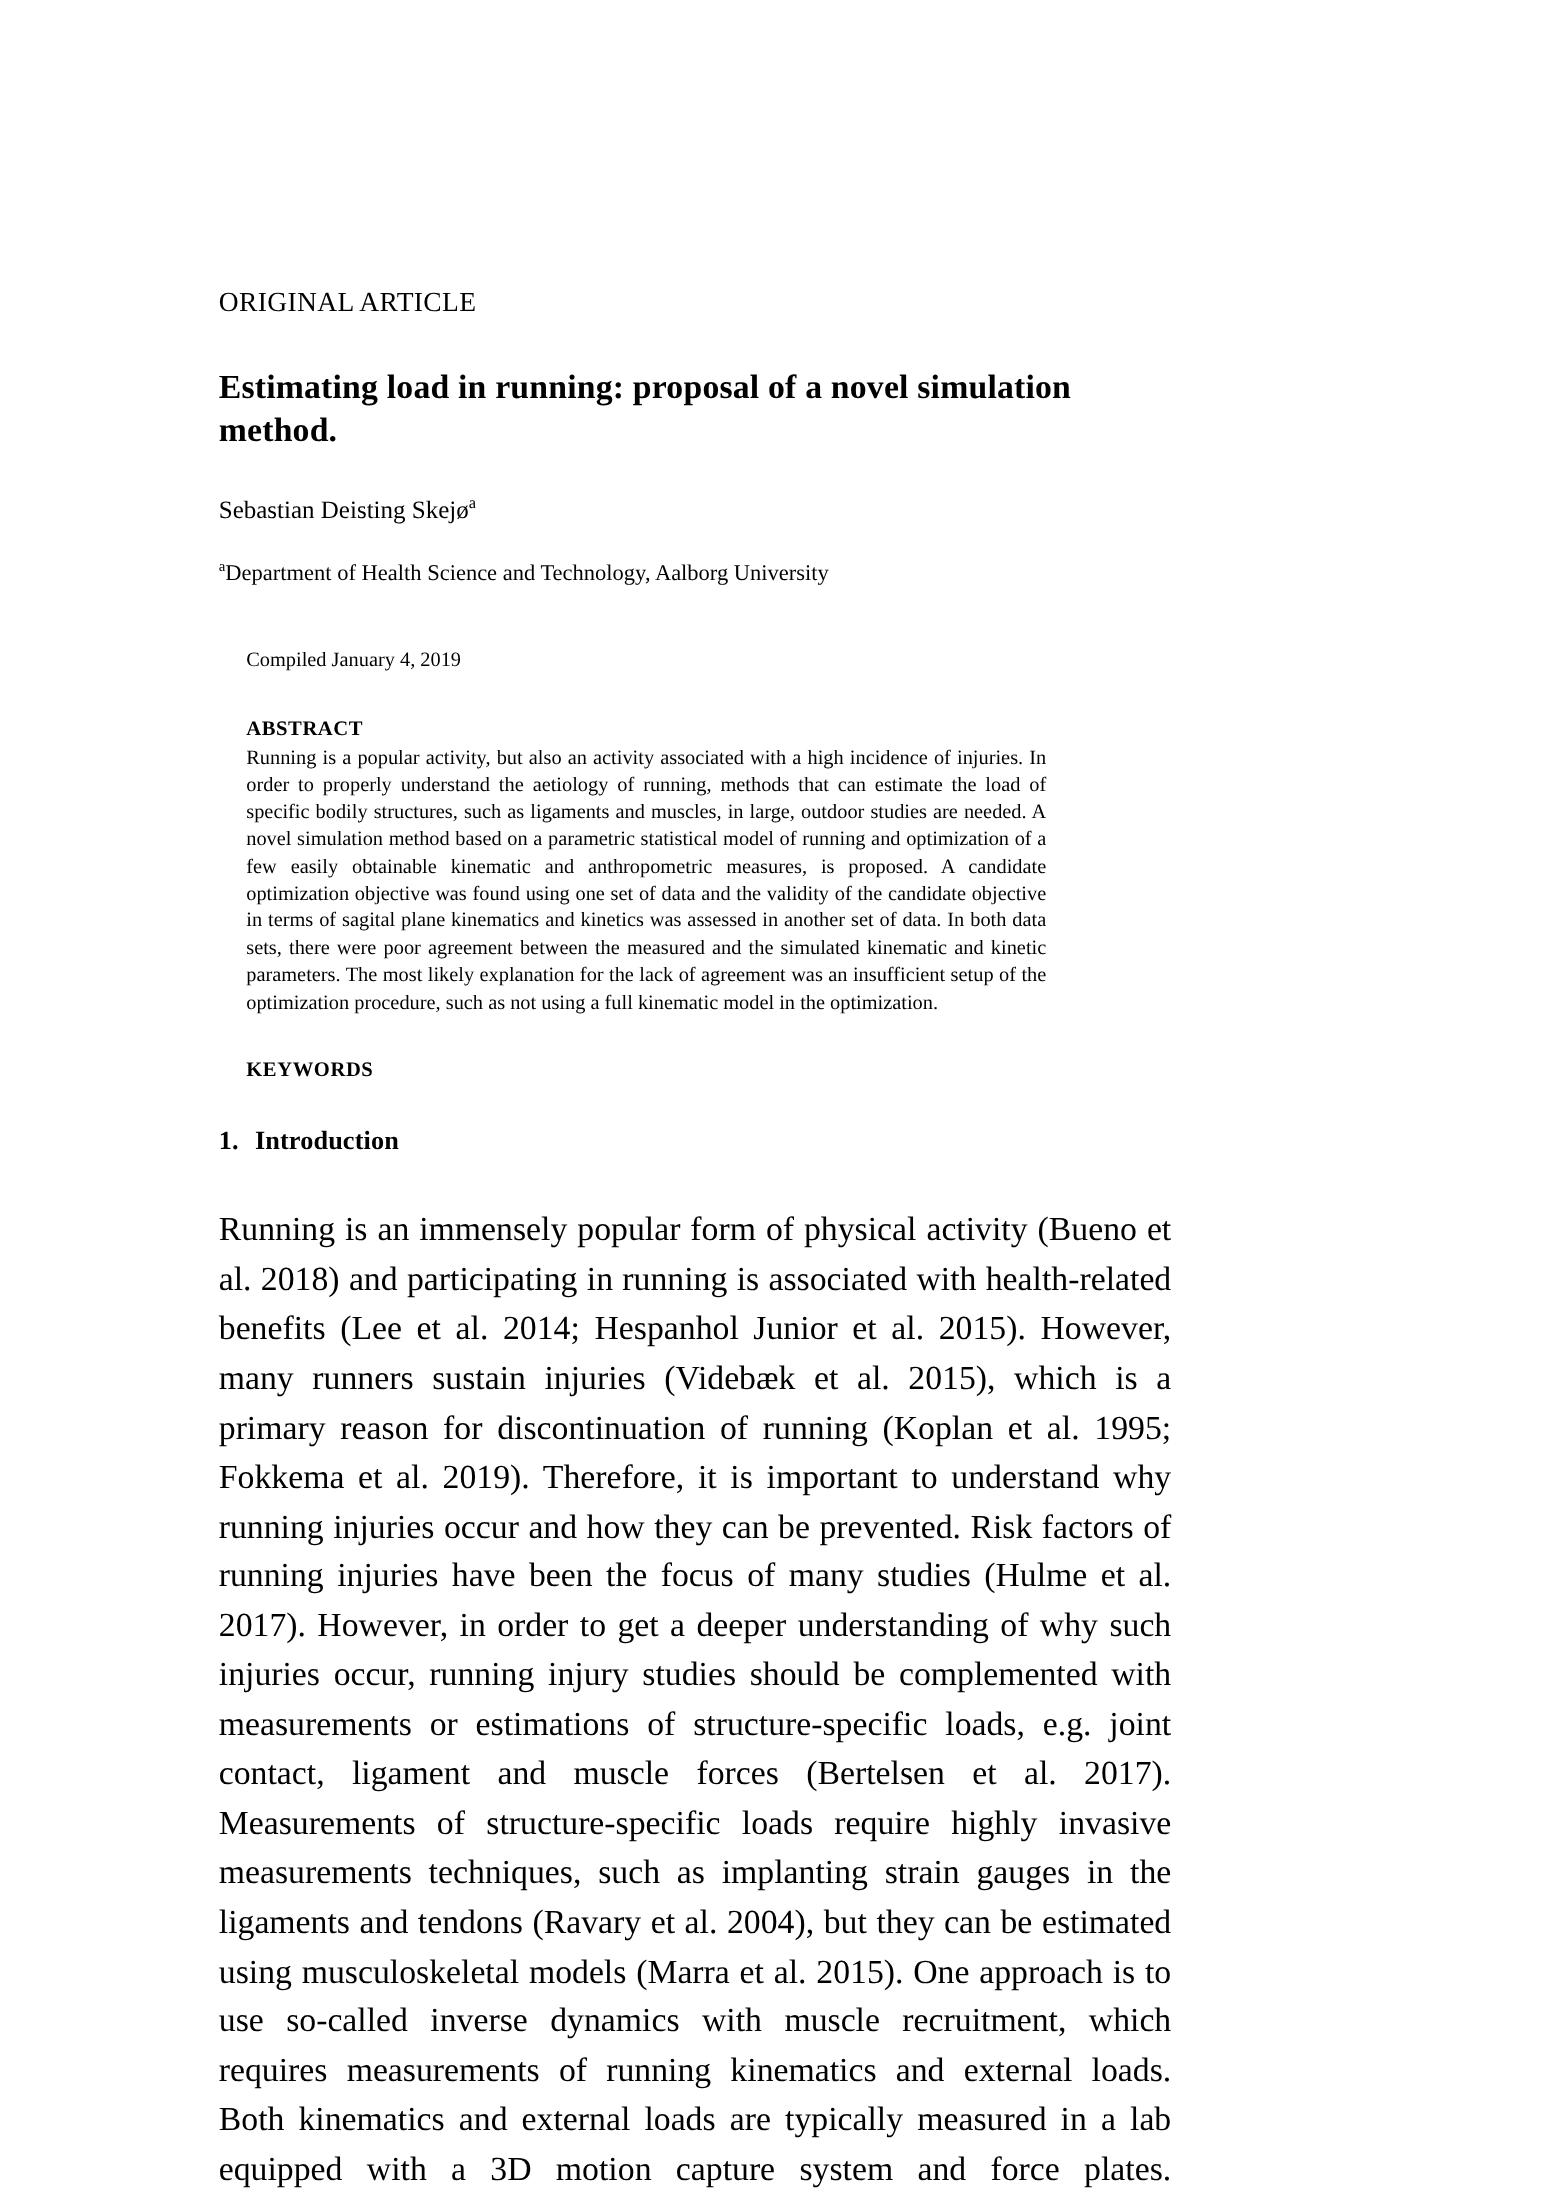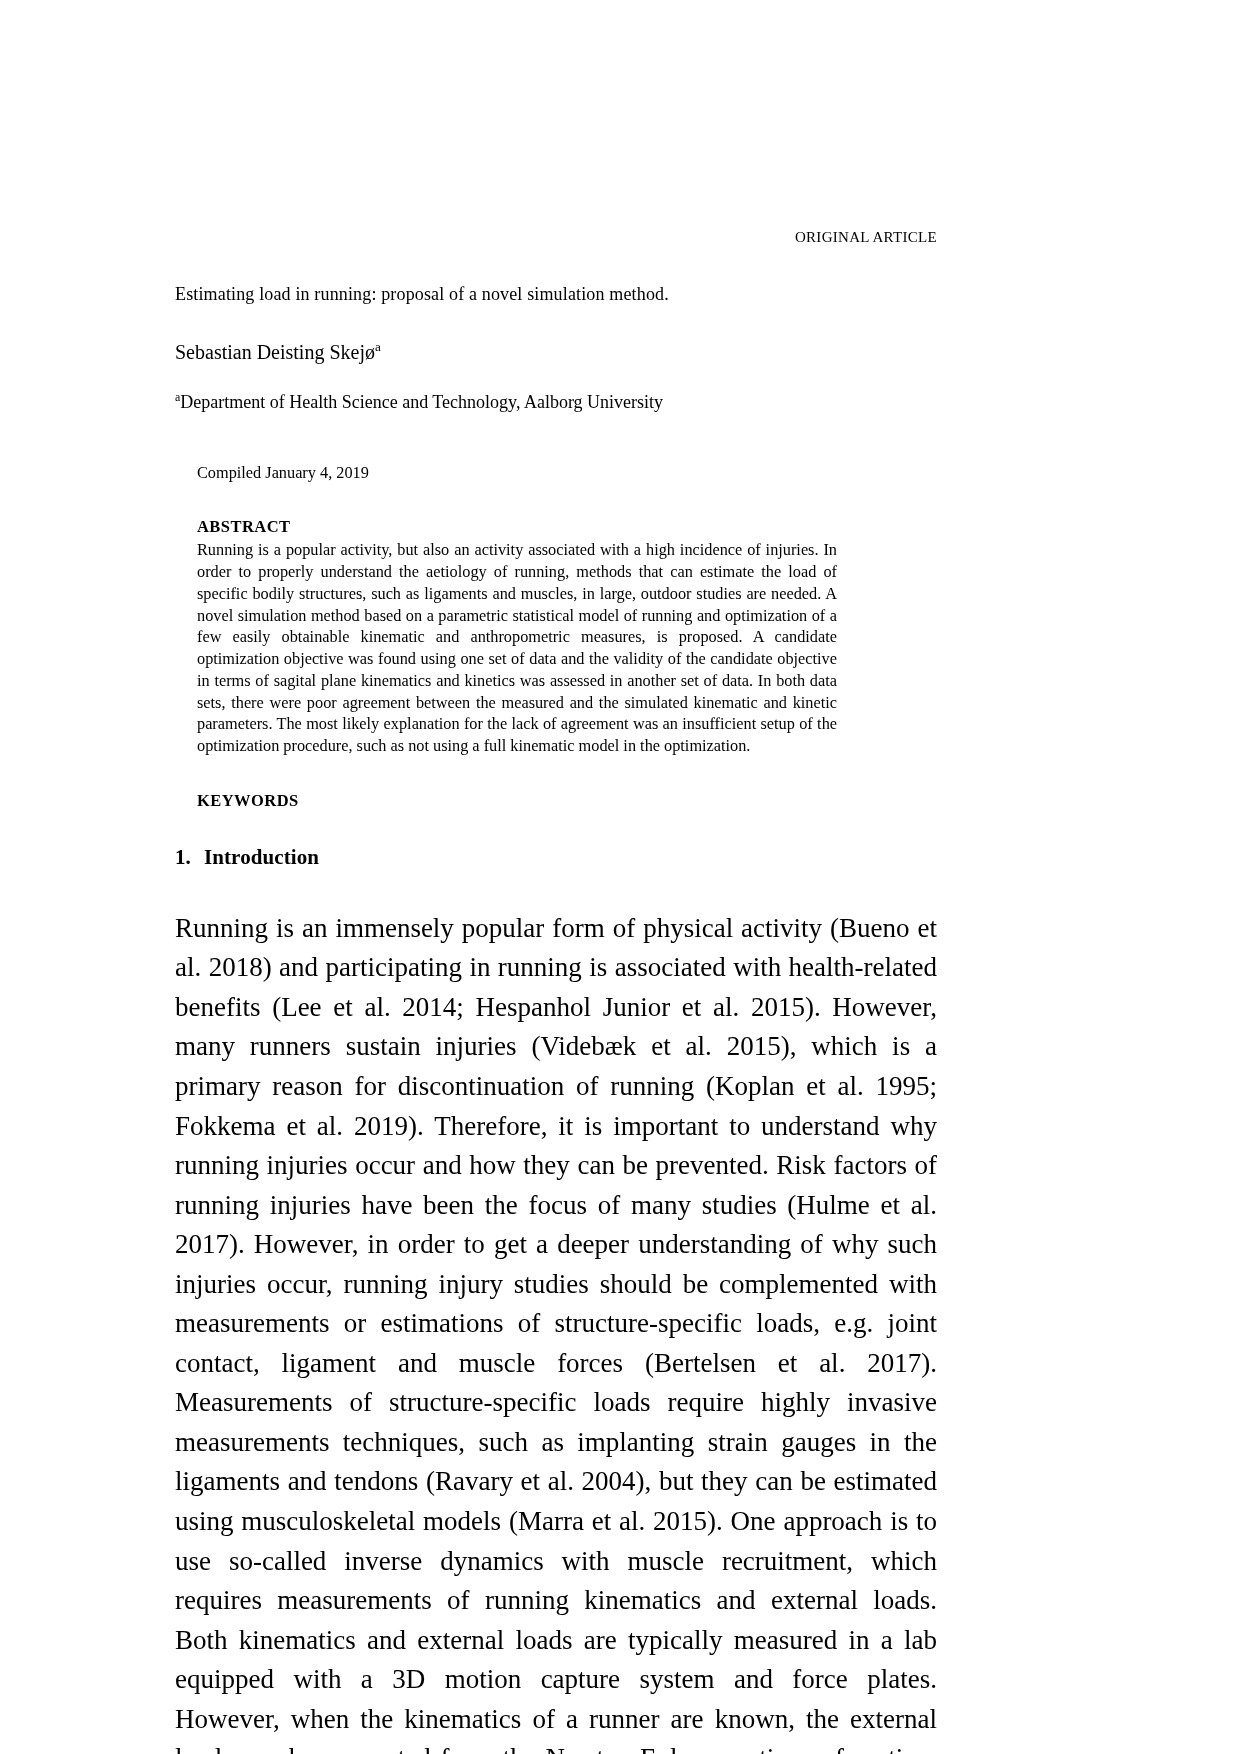--- a/index.html
+++ b/index.html
@@ -28,31 +28,30 @@
 
   
   .content {
     position: absolute;
     left: 175px;
     top: 228px;
     width: 762px;
   }
 
   .kicker {
-    font-size: 15px;
+    font-size: 22px;
     line-height: 1.25;
     letter-spacing: 0.3px;
     margin: 0 0 36px 0;
     font-weight: 400;
-    text-align: right;
   }
 
   .paper-title {
-    font-size: 18px;
-    font-weight: 400;
+    font-size: 27px;
+    font-weight: 700;
     line-height: 1.3;
     letter-spacing: 0.15px;
     margin: 0 0 33px 0;
   }
 
   .author {
     font-size: 20px;
     line-height: 1.3;
     margin: 0 0 26px 0;
   }

